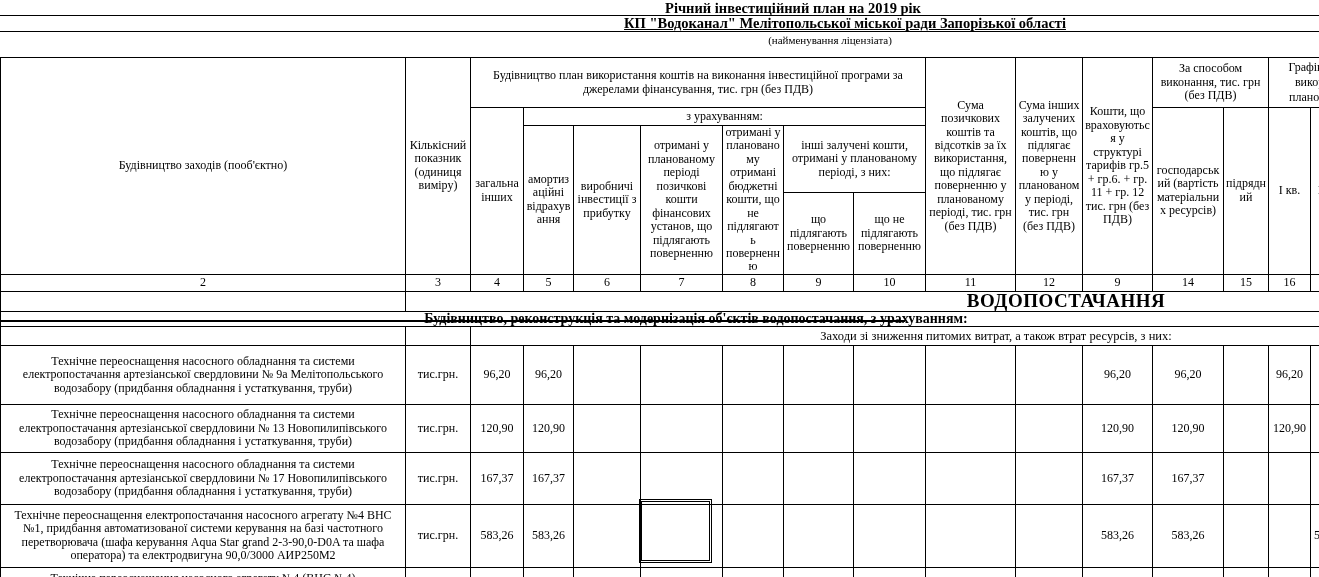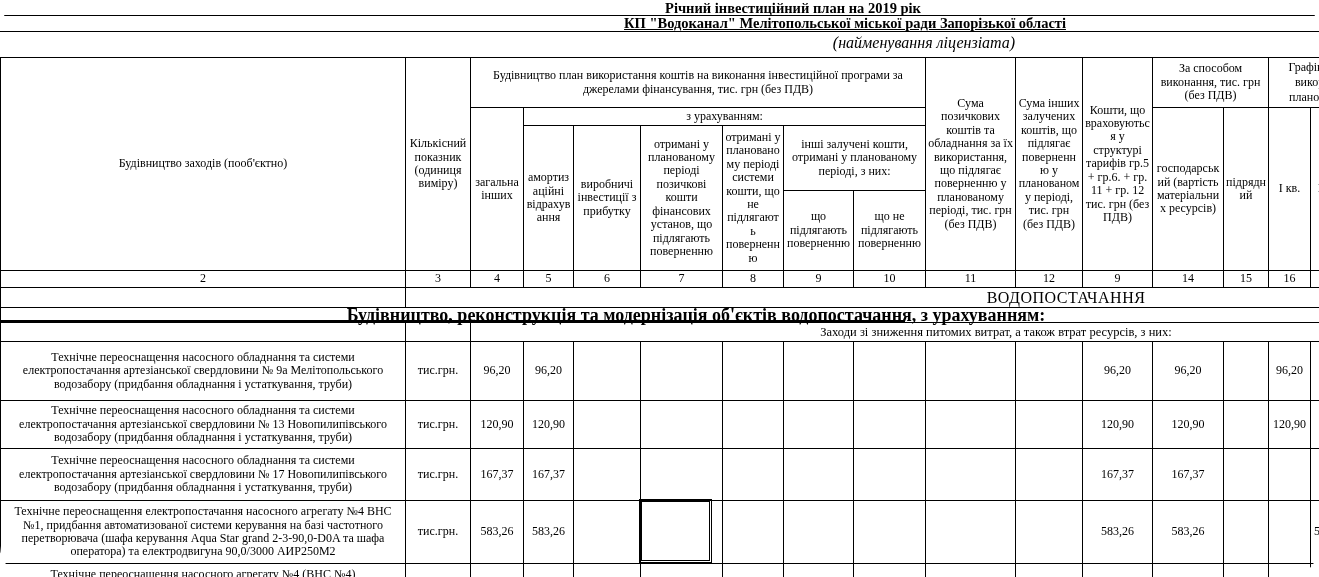--- a/index.html
+++ b/index.html
@@ -1,43 +1,43 @@
 <!DOCTYPE html>
 <html><head>
 <meta charset="utf-8">
 <style>
   html,body{margin:0;padding:0;background:#fff;}
   #page{position:relative;width:1319px;height:577px;overflow:hidden;background:#fff;
-        font-family:"Liberation Serif","DejaVu Serif",serif;color:#000;border-radius:31px;}
+        font-family:"Liberation Serif","DejaVu Serif",serif;color:#000;}
   .title-line{position:absolute;transform:translateX(-50%);white-space:nowrap;}
   #doc-title{top:0px;left:793px;font-size:14.5px;font-weight:bold;}
   #doc-subtitle{top:15px;left:845px;font-size:14.5px;font-weight:bold;text-decoration:underline;}
-  #doc-note{top:34px;left:924px;font-size:16px;font-style:italic;}
+  #doc-note{top:34px;left:830px;font-size:11px;}
   .hline{position:absolute;left:0;width:1319px;height:1px;background:#000;}
   #hline1{top:15px;}
   #hline2{top:31px;}
   
   #inv-table{position:absolute;top:57px;left:0;border-collapse:collapse;table-layout:fixed;width:1350px;}
   #inv-table th,#inv-table td{border:1px solid #000;padding:0 2px;text-align:center;vertical-align:middle;
      font-weight:normal;font-size:12px;line-height:1.12;overflow-wrap:anywhere;word-wrap:break-word;}
   .h1{height:50px}.h2{height:18px}.h3{height:65px}.h4{height:80px}
   .num-row{height:17px}
   .num-row td{font-weight:bold;}
   .s1{height:20px}.s2{height:15px}.s3{height:19px}
   .r1{height:59px}.r2{height:48px}.r3{height:52px}.r4{height:63px}.r5{height:22px}
   .name-cell{text-align:left;vertical-align:top;padding:1px 3px;font-size:12px;line-height:1.06;overflow:hidden;}
   .val{vertical-align:bottom;padding-bottom:3px;font-size:12.5px;}
   .b{font-weight:bold;}
   .sched{vertical-align:top;text-align:left;padding:1px 0 0 3px;}
   .sched div{white-space:nowrap;overflow:visible;line-height:1.25;}
   .sec-cell{position:relative;}
   .sec-text{position:absolute;top:50%;transform:translate(-50%,-50%);white-space:nowrap;}
-  #sec-water .sec-text{left:660px;font-weight:normal;font-size:16px;letter-spacing:0.5px;}
+  #sec-water .sec-text{left:660px;font-weight:bold;font-size:19px;letter-spacing:0.5px;}
   #sec-constr-cell{border-left:none;border-right:none;}
-  #sec-constr-cell .sec-text{left:695px;font-weight:bold;font-size:18px;}
+  #sec-constr-cell .sec-text{left:695px;font-weight:bold;font-size:14px;}
   #sec-reduce-cell .sec-text{left:525px;font-size:12.5px;}
   
   #bold-seg{position:absolute;left:0;top:320px;width:905px;height:2px;background:#000;z-index:2;}
   
   #double-box{position:absolute;left:639px;top:499px;width:73px;height:64px;border:3px double #000;
       box-sizing:border-box;background:transparent;z-index:2;}
   
   #watermark{position:absolute;left:536px;top:326px;font-family:"Liberation Sans","DejaVu Sans",sans-serif;
       font-size:98px;letter-spacing:12px;color:#8f8f8f;white-space:nowrap;z-index:4;
       mix-blend-mode:darken;pointer-events:none;}
@@ -70,21 +70,21 @@
       <col style="width:71px">
         <col style="width:45px">
         <col style="width:42px">
         <col style="width:40px">
     </colgroup>
     <thead>
       <tr class="h1">
         <th rowspan="4">Будівництво заходів (пооб'єктно)</th>
         <th rowspan="4">Кількісний показник (одиниця виміру)</th>
         <th colspan="7">Будівництво план використання коштів на виконання інвестиційної програми за джерелами фінансування, тис. грн (без ПДВ)</th>
-        <th rowspan="4">Сума позичкових коштів та обладнання за їх використання, що підлягає поверненню у планованому періоді, тис. грн (без ПДВ)</th>
+        <th rowspan="4">Сума позичкових коштів та відсотків за їх використання, що підлягає поверненню у планованому періоді, тис. грн (без ПДВ)</th>
         <th rowspan="4">Сума інших залучених коштів, що підлягає поверненню у планованому періоді, тис. грн (без ПДВ)</th>
         <th rowspan="4">Кошти, що враховуються  у структурі тарифів гр.5 + гр.6. + гр. 11 + гр. 12    тис. грн (без ПДВ)</th>
         <th colspan="2">За способом виконання, тис. грн (без ПДВ)</th>
         <th colspan="2" class="sched">
           <div>Графік з</div>
           <div>викор</div>
           <div>планова</div>
         </th>
       </tr>
       <tr class="h2">
@@ -92,21 +92,21 @@
         <th colspan="6">з урахуванням:</th>
         <th rowspan="3">господарський (вартість матеріальних ресурсів)</th>
         <th rowspan="3">підрядний</th>
         <th rowspan="3">I кв.</th>
         <th rowspan="3">II кв.</th>
       </tr>
       <tr class="h3">
         <th rowspan="2">амортизаційні відрахування</th>
         <th rowspan="2">виробничі інвестиції з прибутку</th>
         <th rowspan="2">отримані у планованому періоді позичкові кошти фінансових установ, що підлягають поверненню</th>
-        <th rowspan="2">отримані у планованому періоді системи кошти, що не підлягають поверненню</th>
+        <th rowspan="2">отримані у планованому отримані бюджетні кошти, що не підлягають поверненню</th>
         <th colspan="2">інші залучені кошти, отримані у планованому періоді, з них:</th>
       </tr>
       <tr class="h4">
         <th>що підлягають поверненню</th>
         <th>що не підлягають поверненню</th>
       </tr>
     </thead>
     <tbody id="num-body">
         <tr class="num-row">
           <td>2</td>

